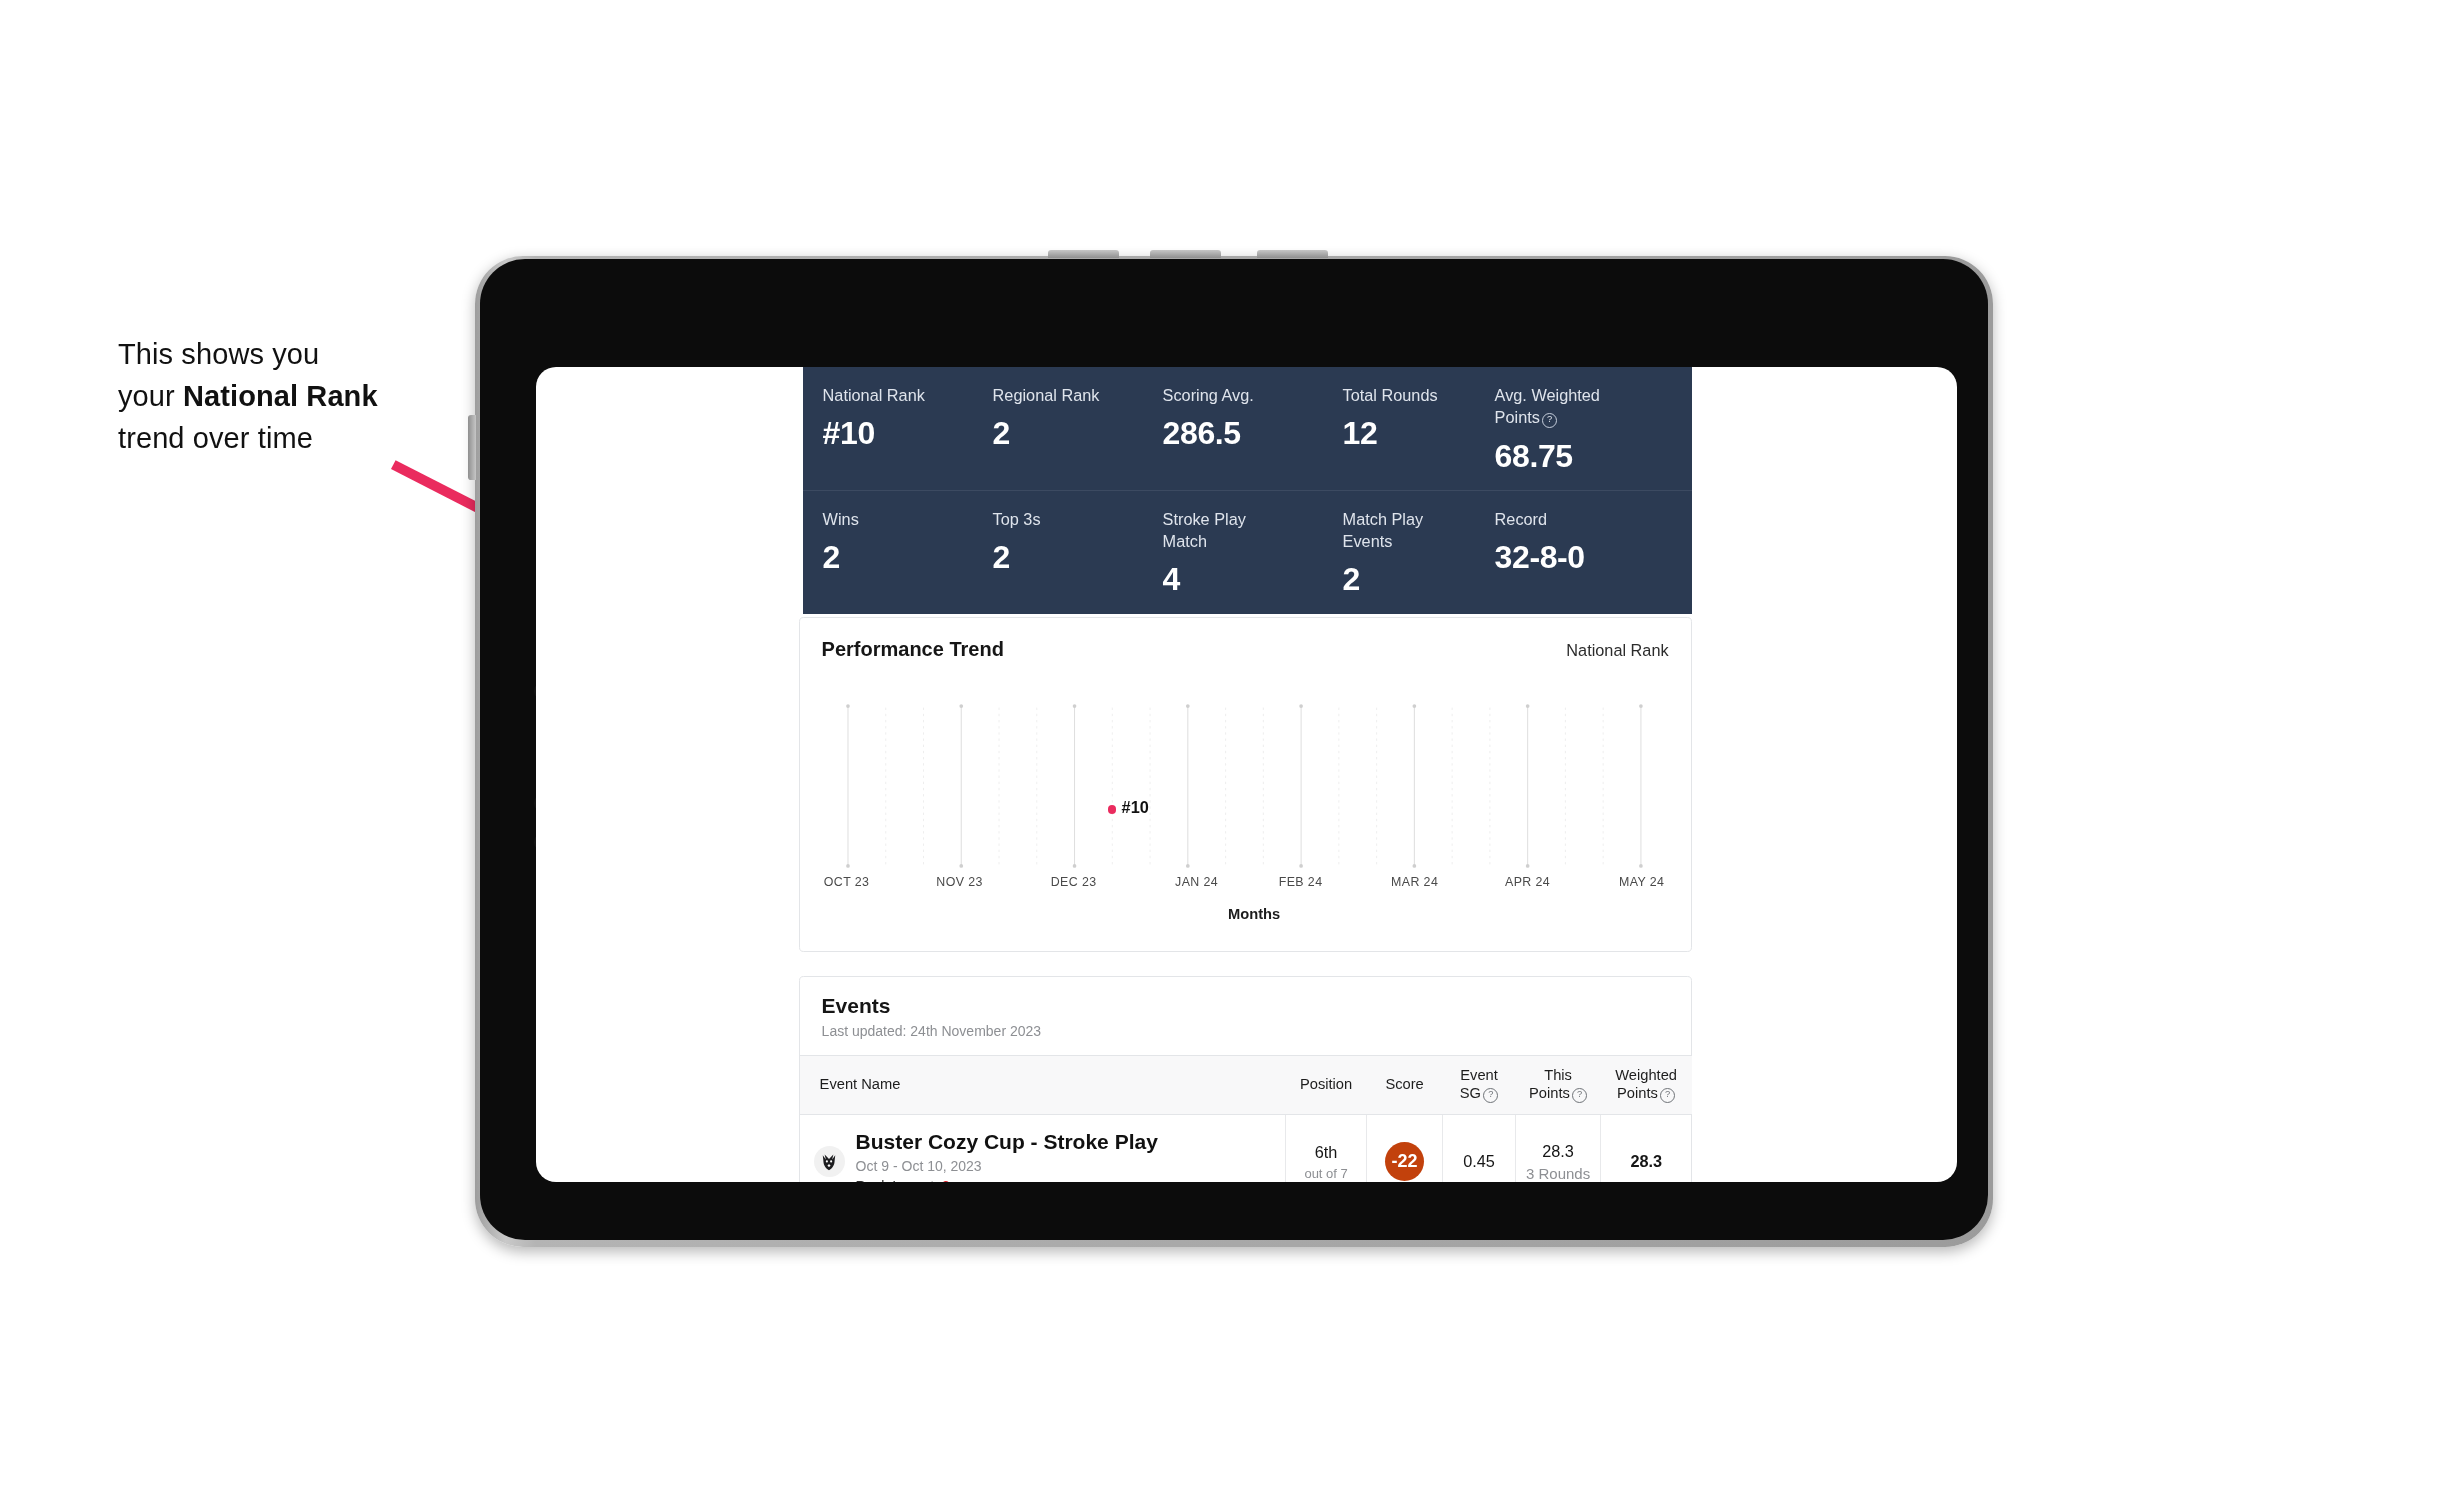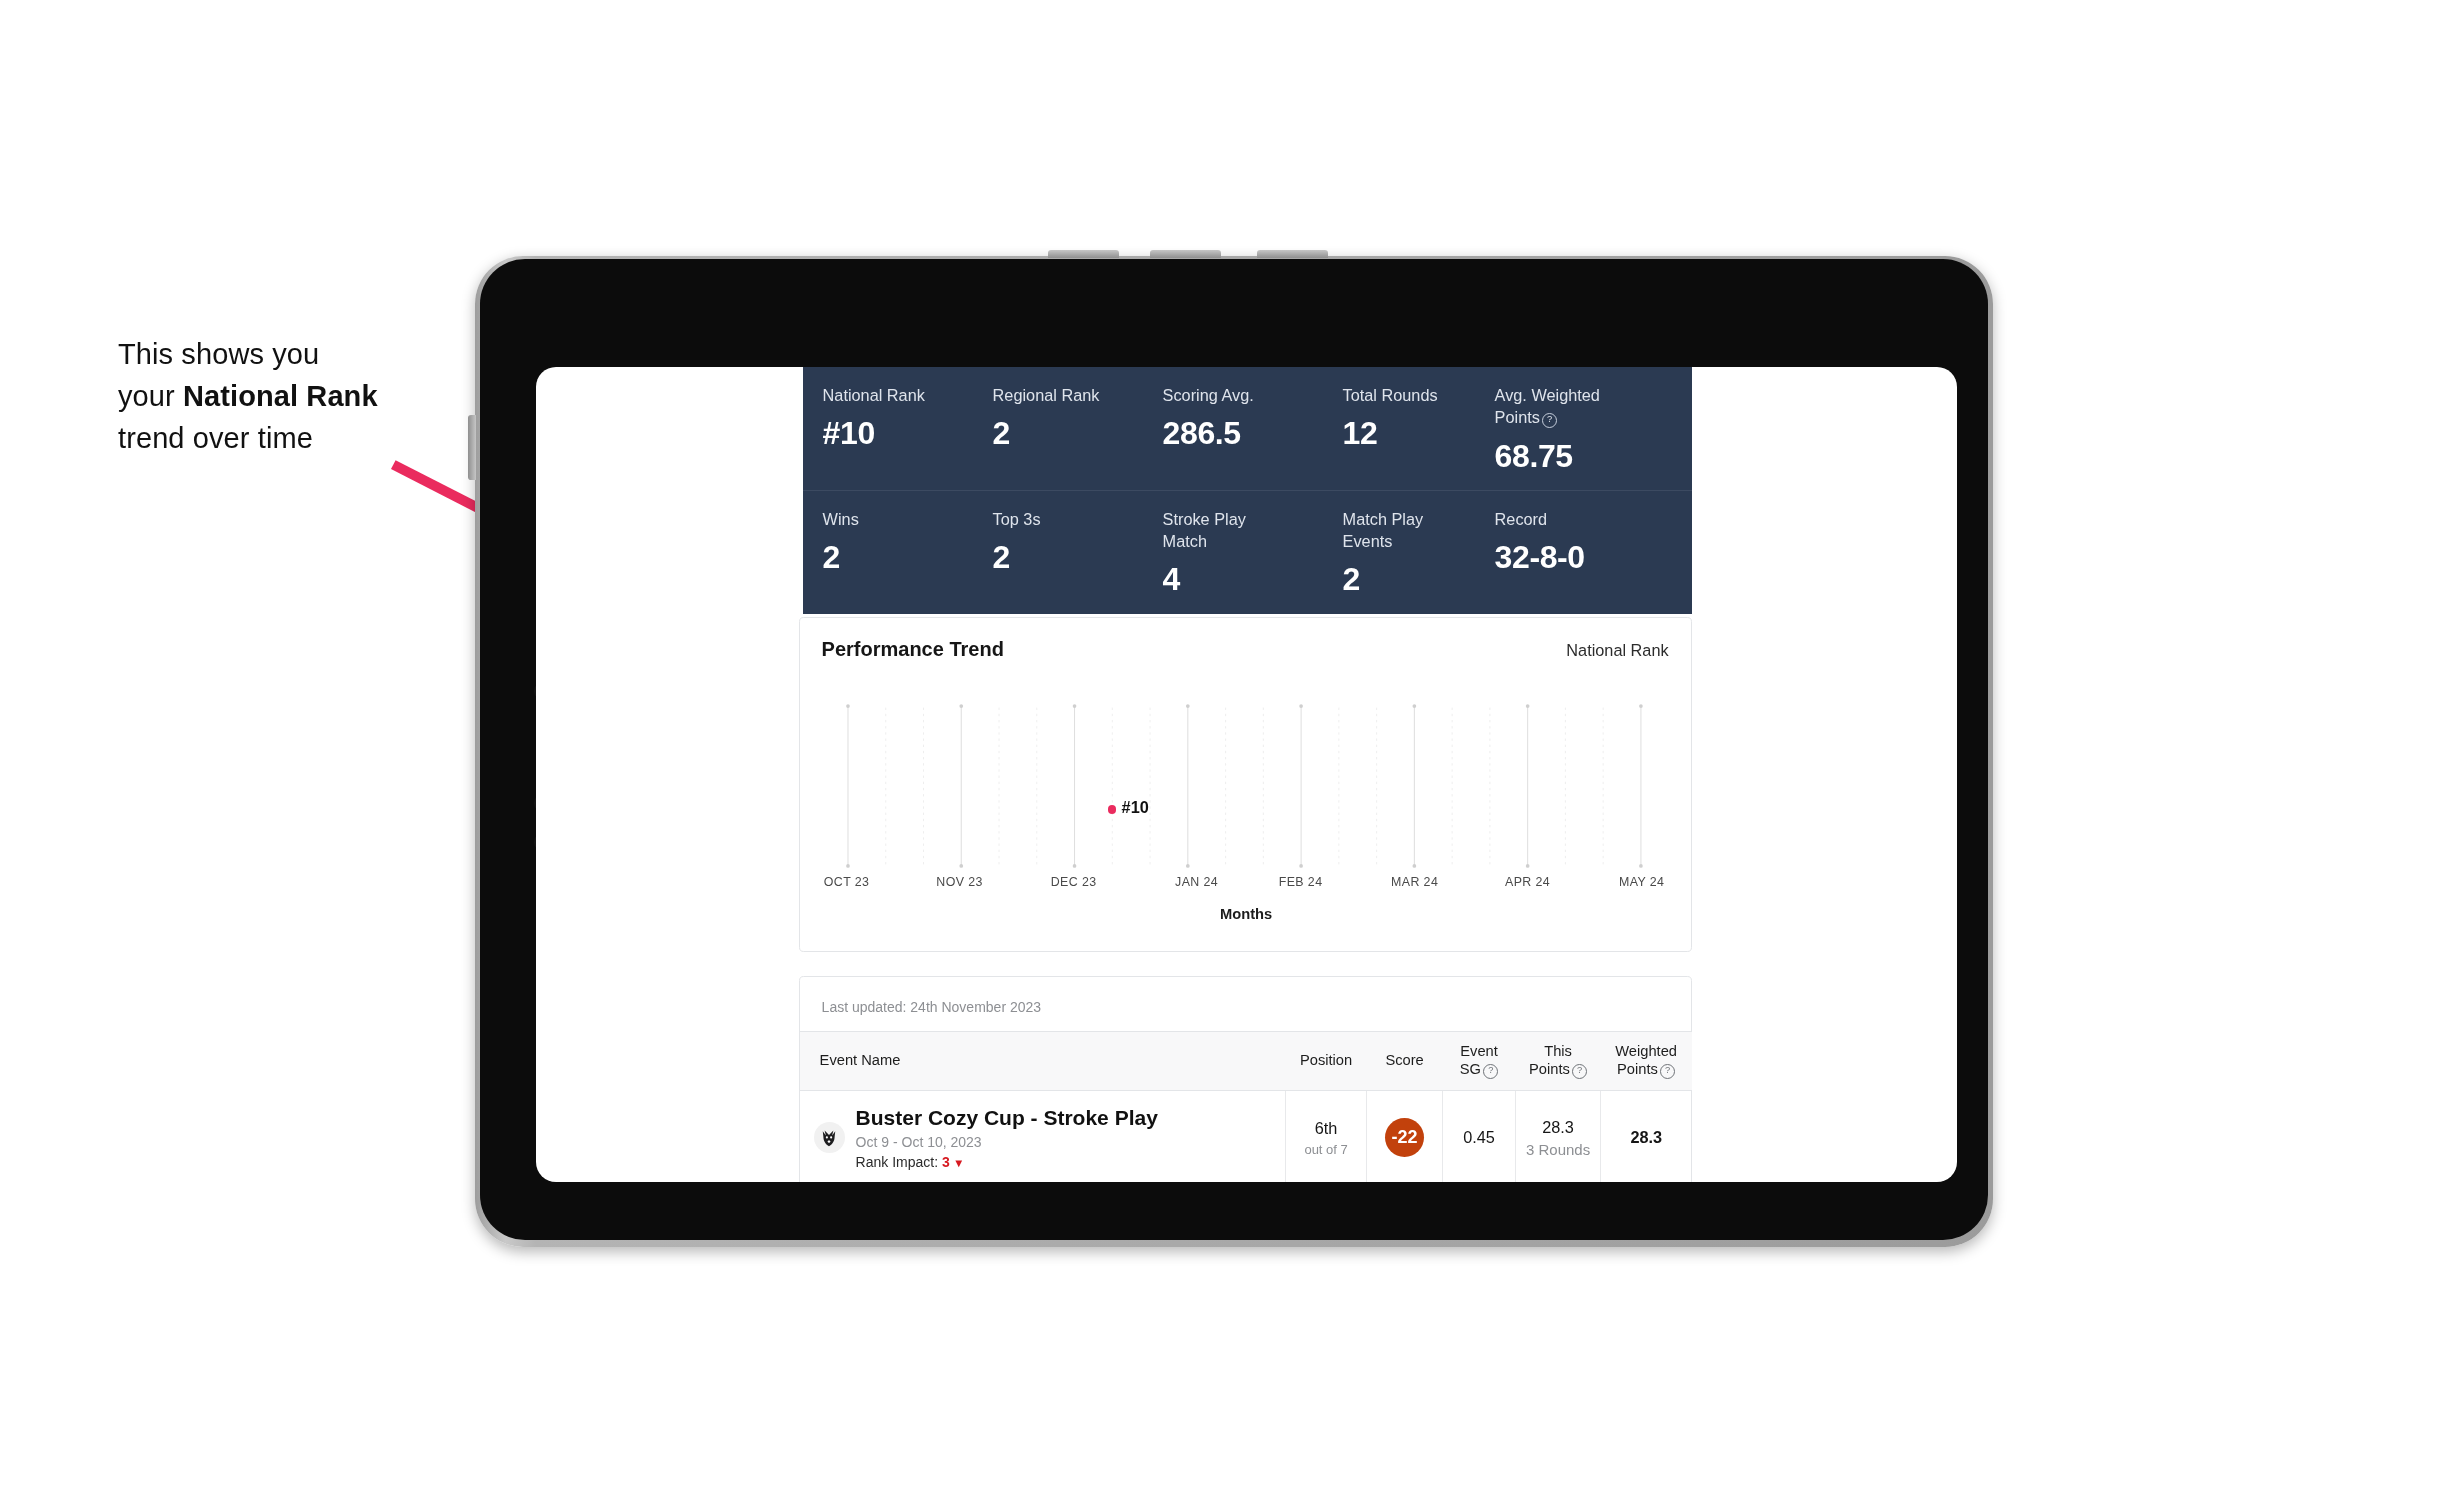--- a/index.html
+++ b/index.html
@@ -202,21 +202,21 @@
   .xtick {
     position: absolute;
     font-size: 12.4px;
     color: #4a4a4a;
     letter-spacing: 0.4px;
     transform: translateX(-50%);
     white-space: nowrap;
   }
   #chart-axis-title {
     position: absolute;
-    left: 0;
+    left: 8px;
     top: 288px;
     width: 893px;
     text-align: center;
     font-size: 14.7px;
     font-weight: bold;
     color: #1c1c1c;
   }
   #chart-point-label {
     position: absolute;
     font-size: 16.3px;
@@ -473,20 +473,21 @@
               <span class="xtick" style="left:479px;">FEB 24</span>
               <span class="xtick" style="left:593px;">MAR 24</span>
               <span class="xtick" style="left:706px;">APR 24</span>
               <span class="xtick" style="left:820px;">MAY 24</span>
             </div>
           <div id="chart-axis-title">Months</div>
         </section>
 
         <section class="card" id="events-card">
           <div id="events-header">
+            <div id="events-title">Events</div>
             <div id="events-updated">Last updated: 24th November 2023</div>
           </div>
 
           <table id="events-table">
             <colgroup>
               <col style="width:486px">
               <col style="width:81px">
               <col style="width:76px">
               <col style="width:73px">
               <col style="width:85px">

